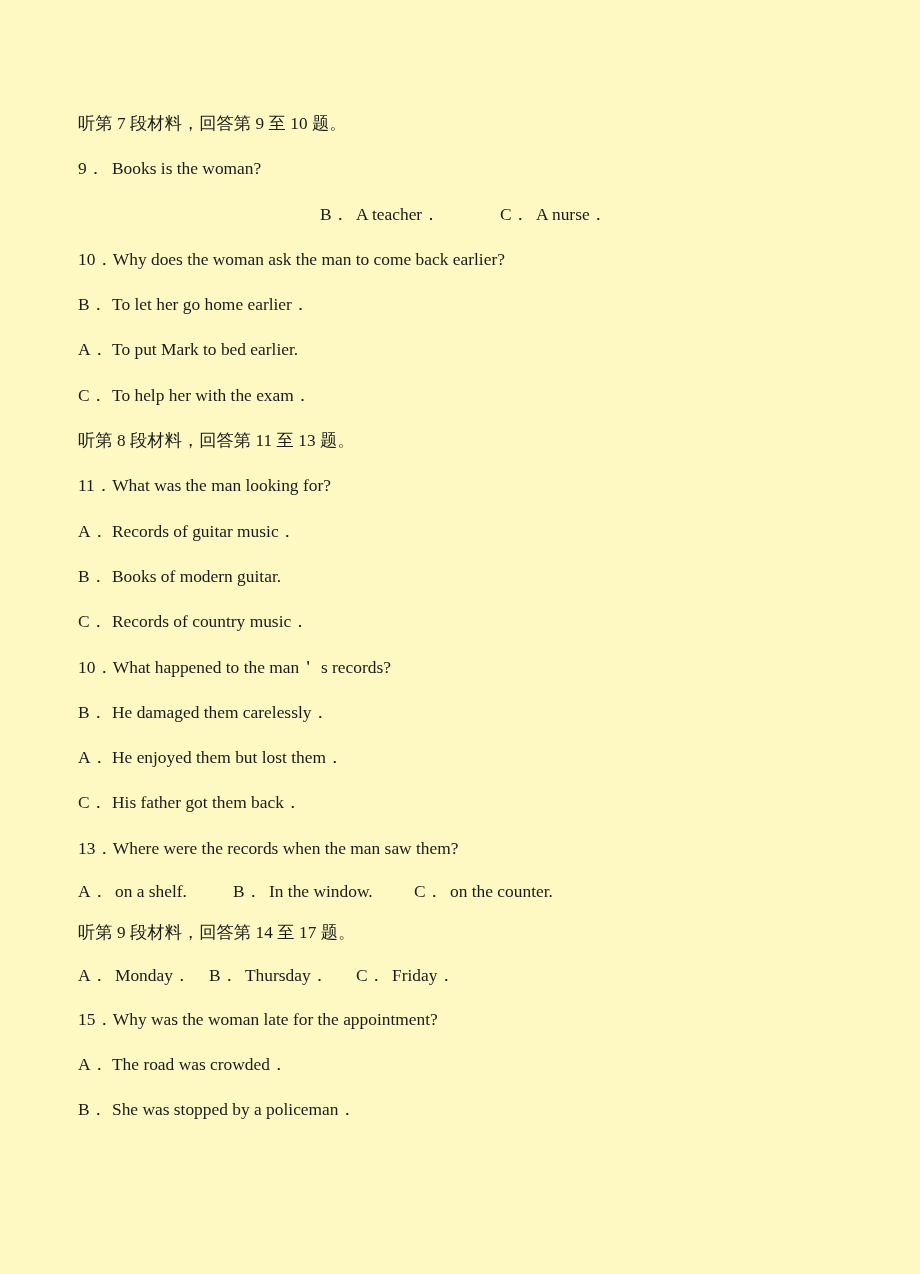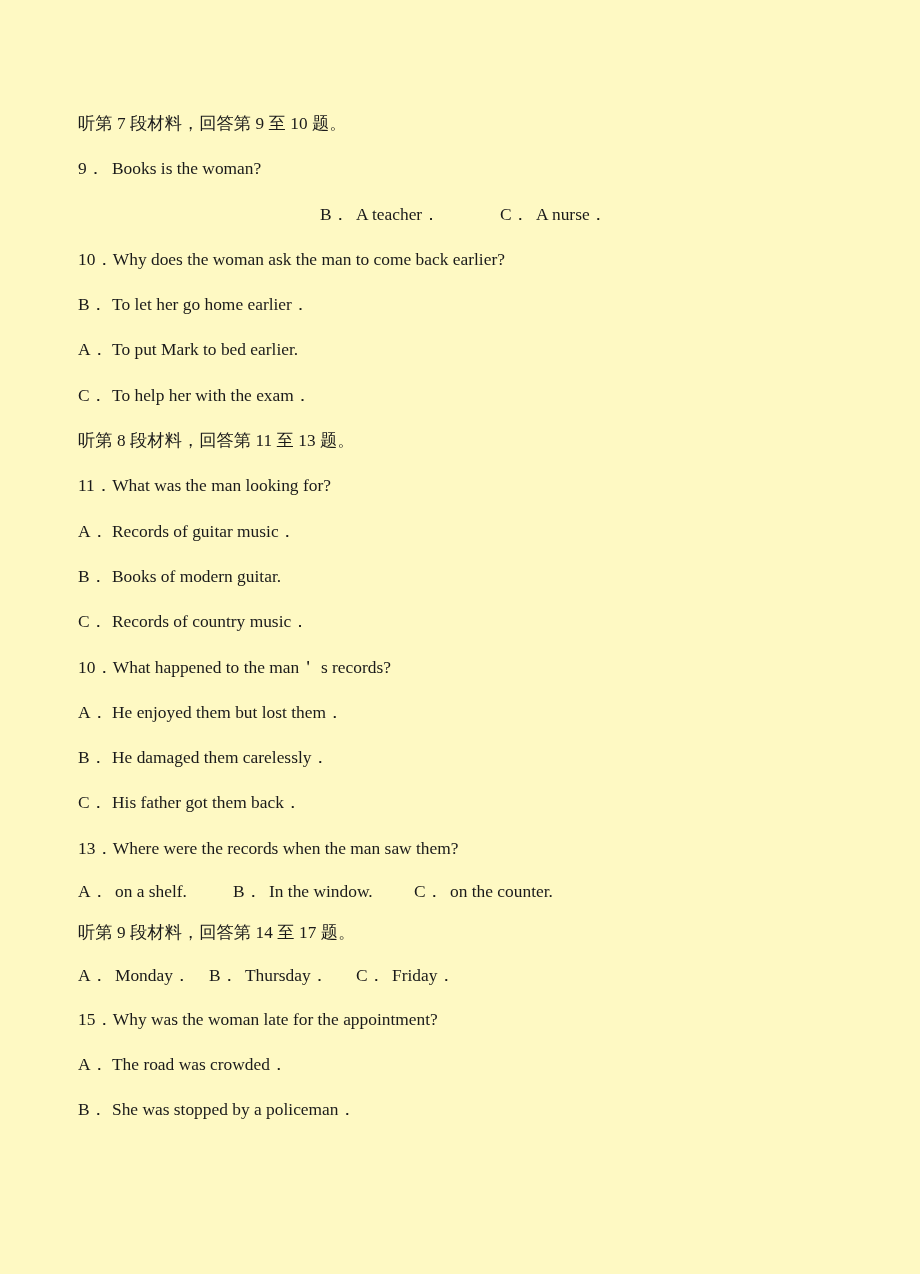--- a/index.html
+++ b/index.html
@@ -122,24 +122,24 @@
     </div>
     <div class="line stacked">
       <span class="oplabel">C．</span><span>Records of country music．</span>
     </div>
 
     <div class="line">
       <span class="qnum wide">10．</span><span>What happened to the man＇ s records?</span>
     </div>
 
     <div class="line stacked">
-      <span class="oplabel">A．</span><span>He enjoyed them but lost them．</span>
+      <span class="oplabel">B．</span><span>He damaged them carelessly．</span>
     </div>
     <div class="line stacked">
-      <span class="oplabel">B．</span><span>He damaged them carelessly．</span>
+      <span class="oplabel">A．</span><span>He enjoyed them but lost them．</span>
     </div>
     <div class="line stacked">
       <span class="oplabel">C．</span><span>His father got them back．</span>
     </div>
 
     <div class="line">
       <span class="qnum wide">13．</span><span>Where were the records when the man saw them?</span>
     </div>
 
     <div class="optrow" style="height:40px;line-height:40px">

